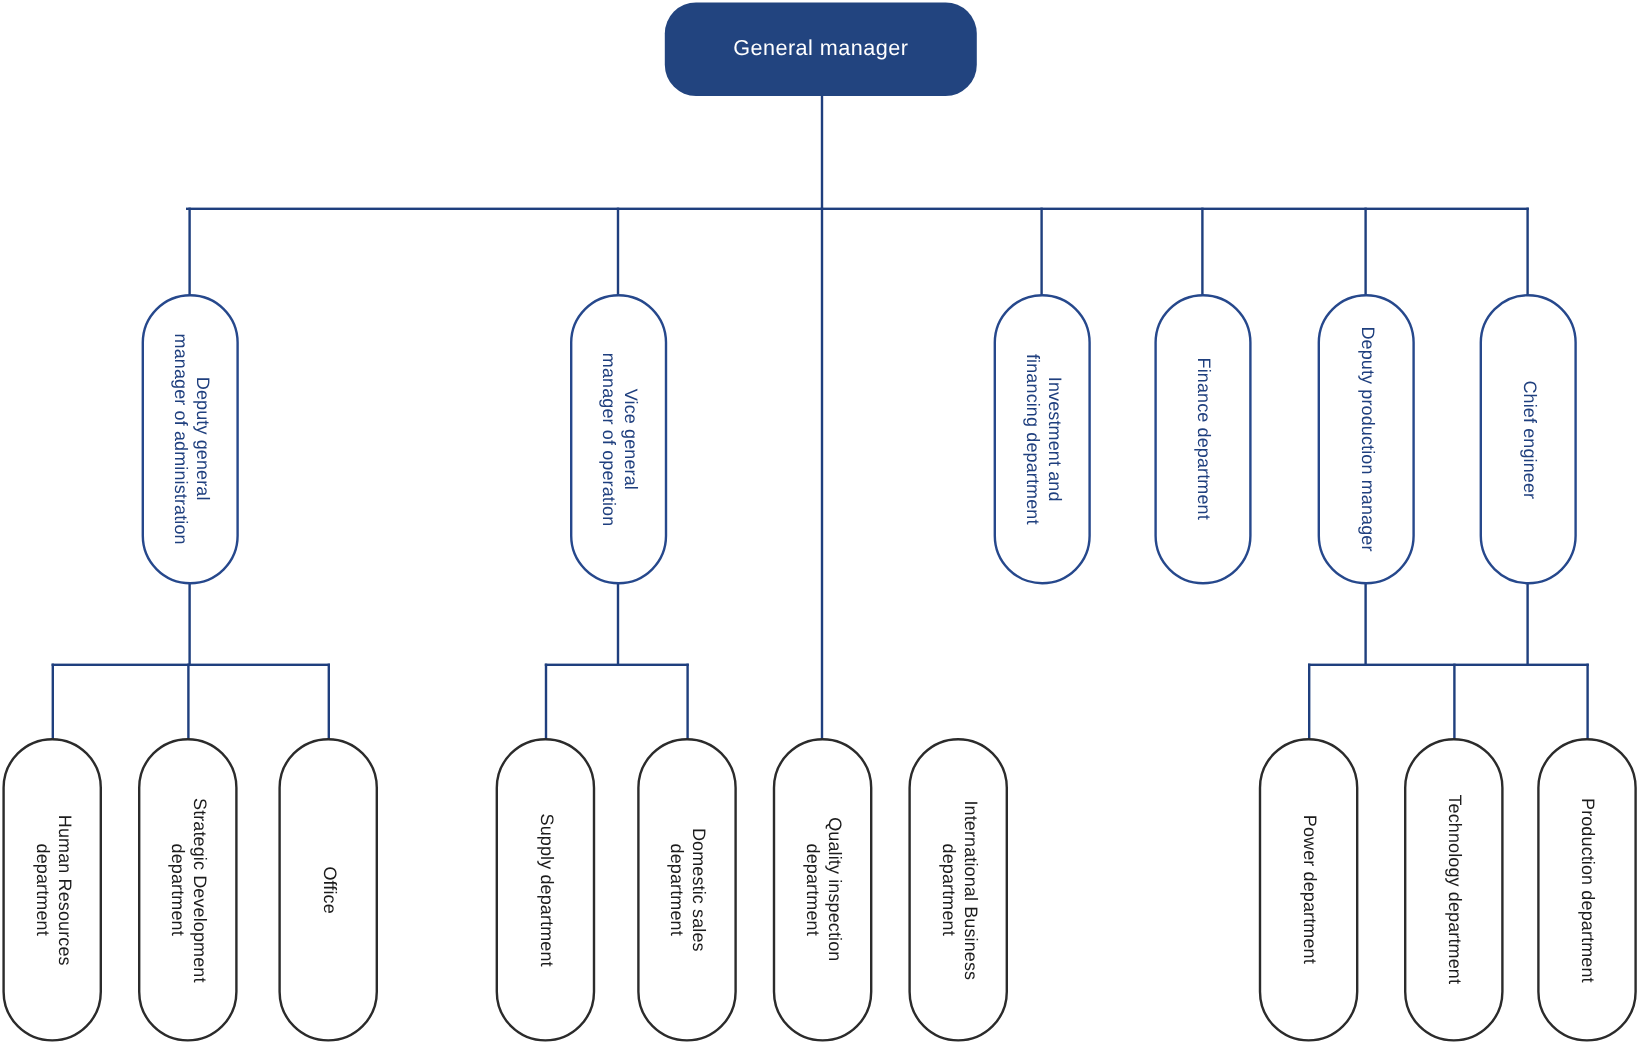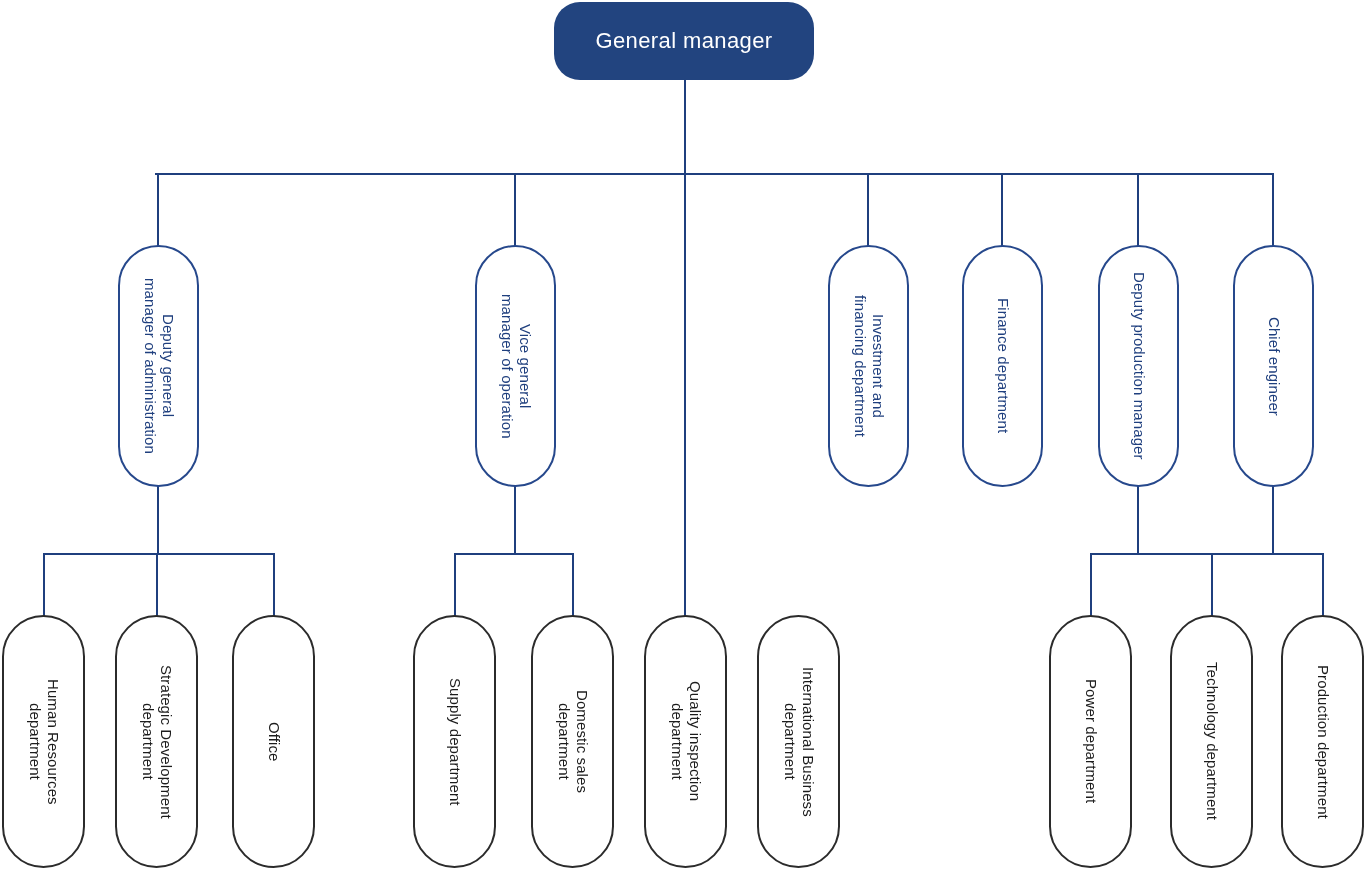--- a/index.html
+++ b/index.html
@@ -47,21 +47,21 @@
 
   
   .node.root {
     background: #22447f;
     border: none;
     border-radius: 26px;
   }
   .node.root .label {
     writing-mode: horizontal-tb;
     color: #ffffff;
-    font-size: 22px;
+    font-size: 18px;
     letter-spacing: 0.4px;
   }
 
   
   .node.lvl2 {
     border: 2px solid #26488c;
     border-radius: 42px;
   }
   .node.lvl2 .label {
     color: #1f3f7e;

